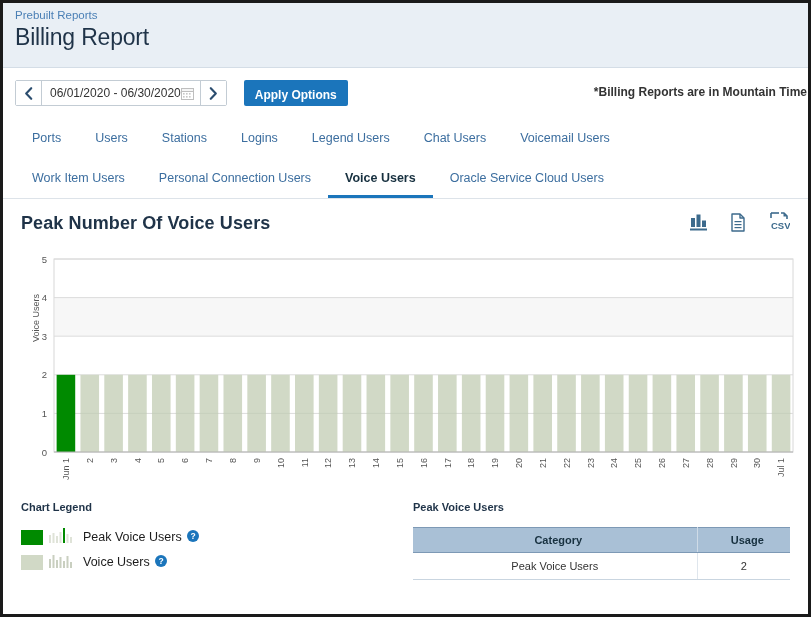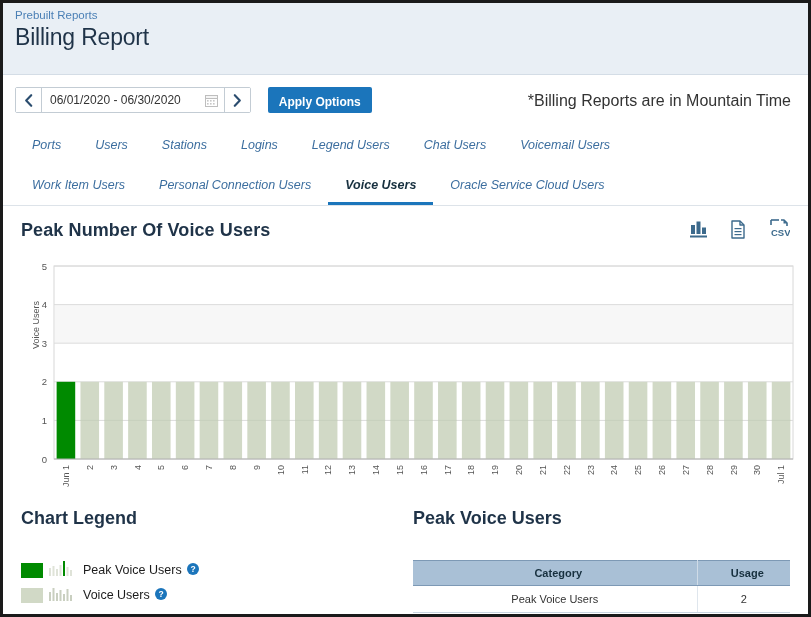--- a/index.html
+++ b/index.html
@@ -13,21 +13,21 @@
     position: relative;
     width: 811px; height: 617px;
     background: #ffffff;
     border: 3px solid #1a1a1a;
     overflow: hidden;
   }
 
   
   .page-header {
     background: #e9eff5;
-    padding: 5px 0 22px 12px;
+    padding: 5px 0 15px 12px;
     border-bottom: 1px solid #d4dde6;
   }
   .breadcrumb {
     color: #4a7fb5;
     font-size: 11.5px;
     line-height: 15px;
     cursor: pointer;
   }
   .page-title {
     color: #1f3348;
@@ -63,21 +63,21 @@
     cursor: pointer;
     background: #fff;
   }
   .dp-arrow.left { border-right: 1px solid #c3ccd4; }
   .dp-arrow.right { border-left: 1px solid #c3ccd4; }
   .dp-field {
     display: flex; align-items: center;
     padding: 0 6px 0 8px;
     font-size: 12px;
     color: #333;
-    gap: 24px;
+    gap: 0;
   }
   .cal-icon {
     width: 13px; height: 13px;
     position: relative;
     display: inline-block;
     opacity: .55;
   }
   .apply-btn {
     margin-left: 17px;
     background: #1b75bb;
@@ -86,36 +86,36 @@
     font-weight: bold;
     border: none;
     border-radius: 2px;
     height: 26px;
     padding: 8px 11px;
     cursor: pointer;
     font-family: "Liberation Sans", sans-serif;
   }
   .tz-note {
     position: absolute;
-    right: 17px;
+    right: 1px;
     top: 17px;
-    font-size: 16px;
+    font-size: 12px;
     color: #333;
+    font-weight: bold;
   }
 
   
   .tabs-wrap {
     padding: 0 12px;
     border-bottom: 1px solid #dde3e9;
   }
   .tab-row {
     display: flex;
     align-items: flex-start;
     height: 40px;
-    font-style: italic;
   }
   .tab {
     font-size: 12.5px;
     color: #3c6e9f;
     padding: 0 17px;
     height: 40px;
     line-height: 40px;
     cursor: pointer;
     white-space: nowrap;
     border-bottom: 3px solid transparent;
@@ -161,24 +161,24 @@
   svg.plot { display: block; }
 
   
   .bottom {
     display: flex;
     padding: 6px 18px 0 18px;
   }
   .legend-col { width: 392px; }
   .table-col { flex: 1; }
   .section-title {
-    font-size: 18px;
+    font-size: 11px;
     font-weight: bold;
     color: #1f3348;
-    margin-bottom: 31px;
+    margin-bottom: 14px;
   }
   .legend-row {
     display: flex;
     align-items: center;
     margin-bottom: 5px;
     cursor: pointer;
   }
   .legend-swatch {
     width: 22px; height: 15px;
     display: inline-block;

